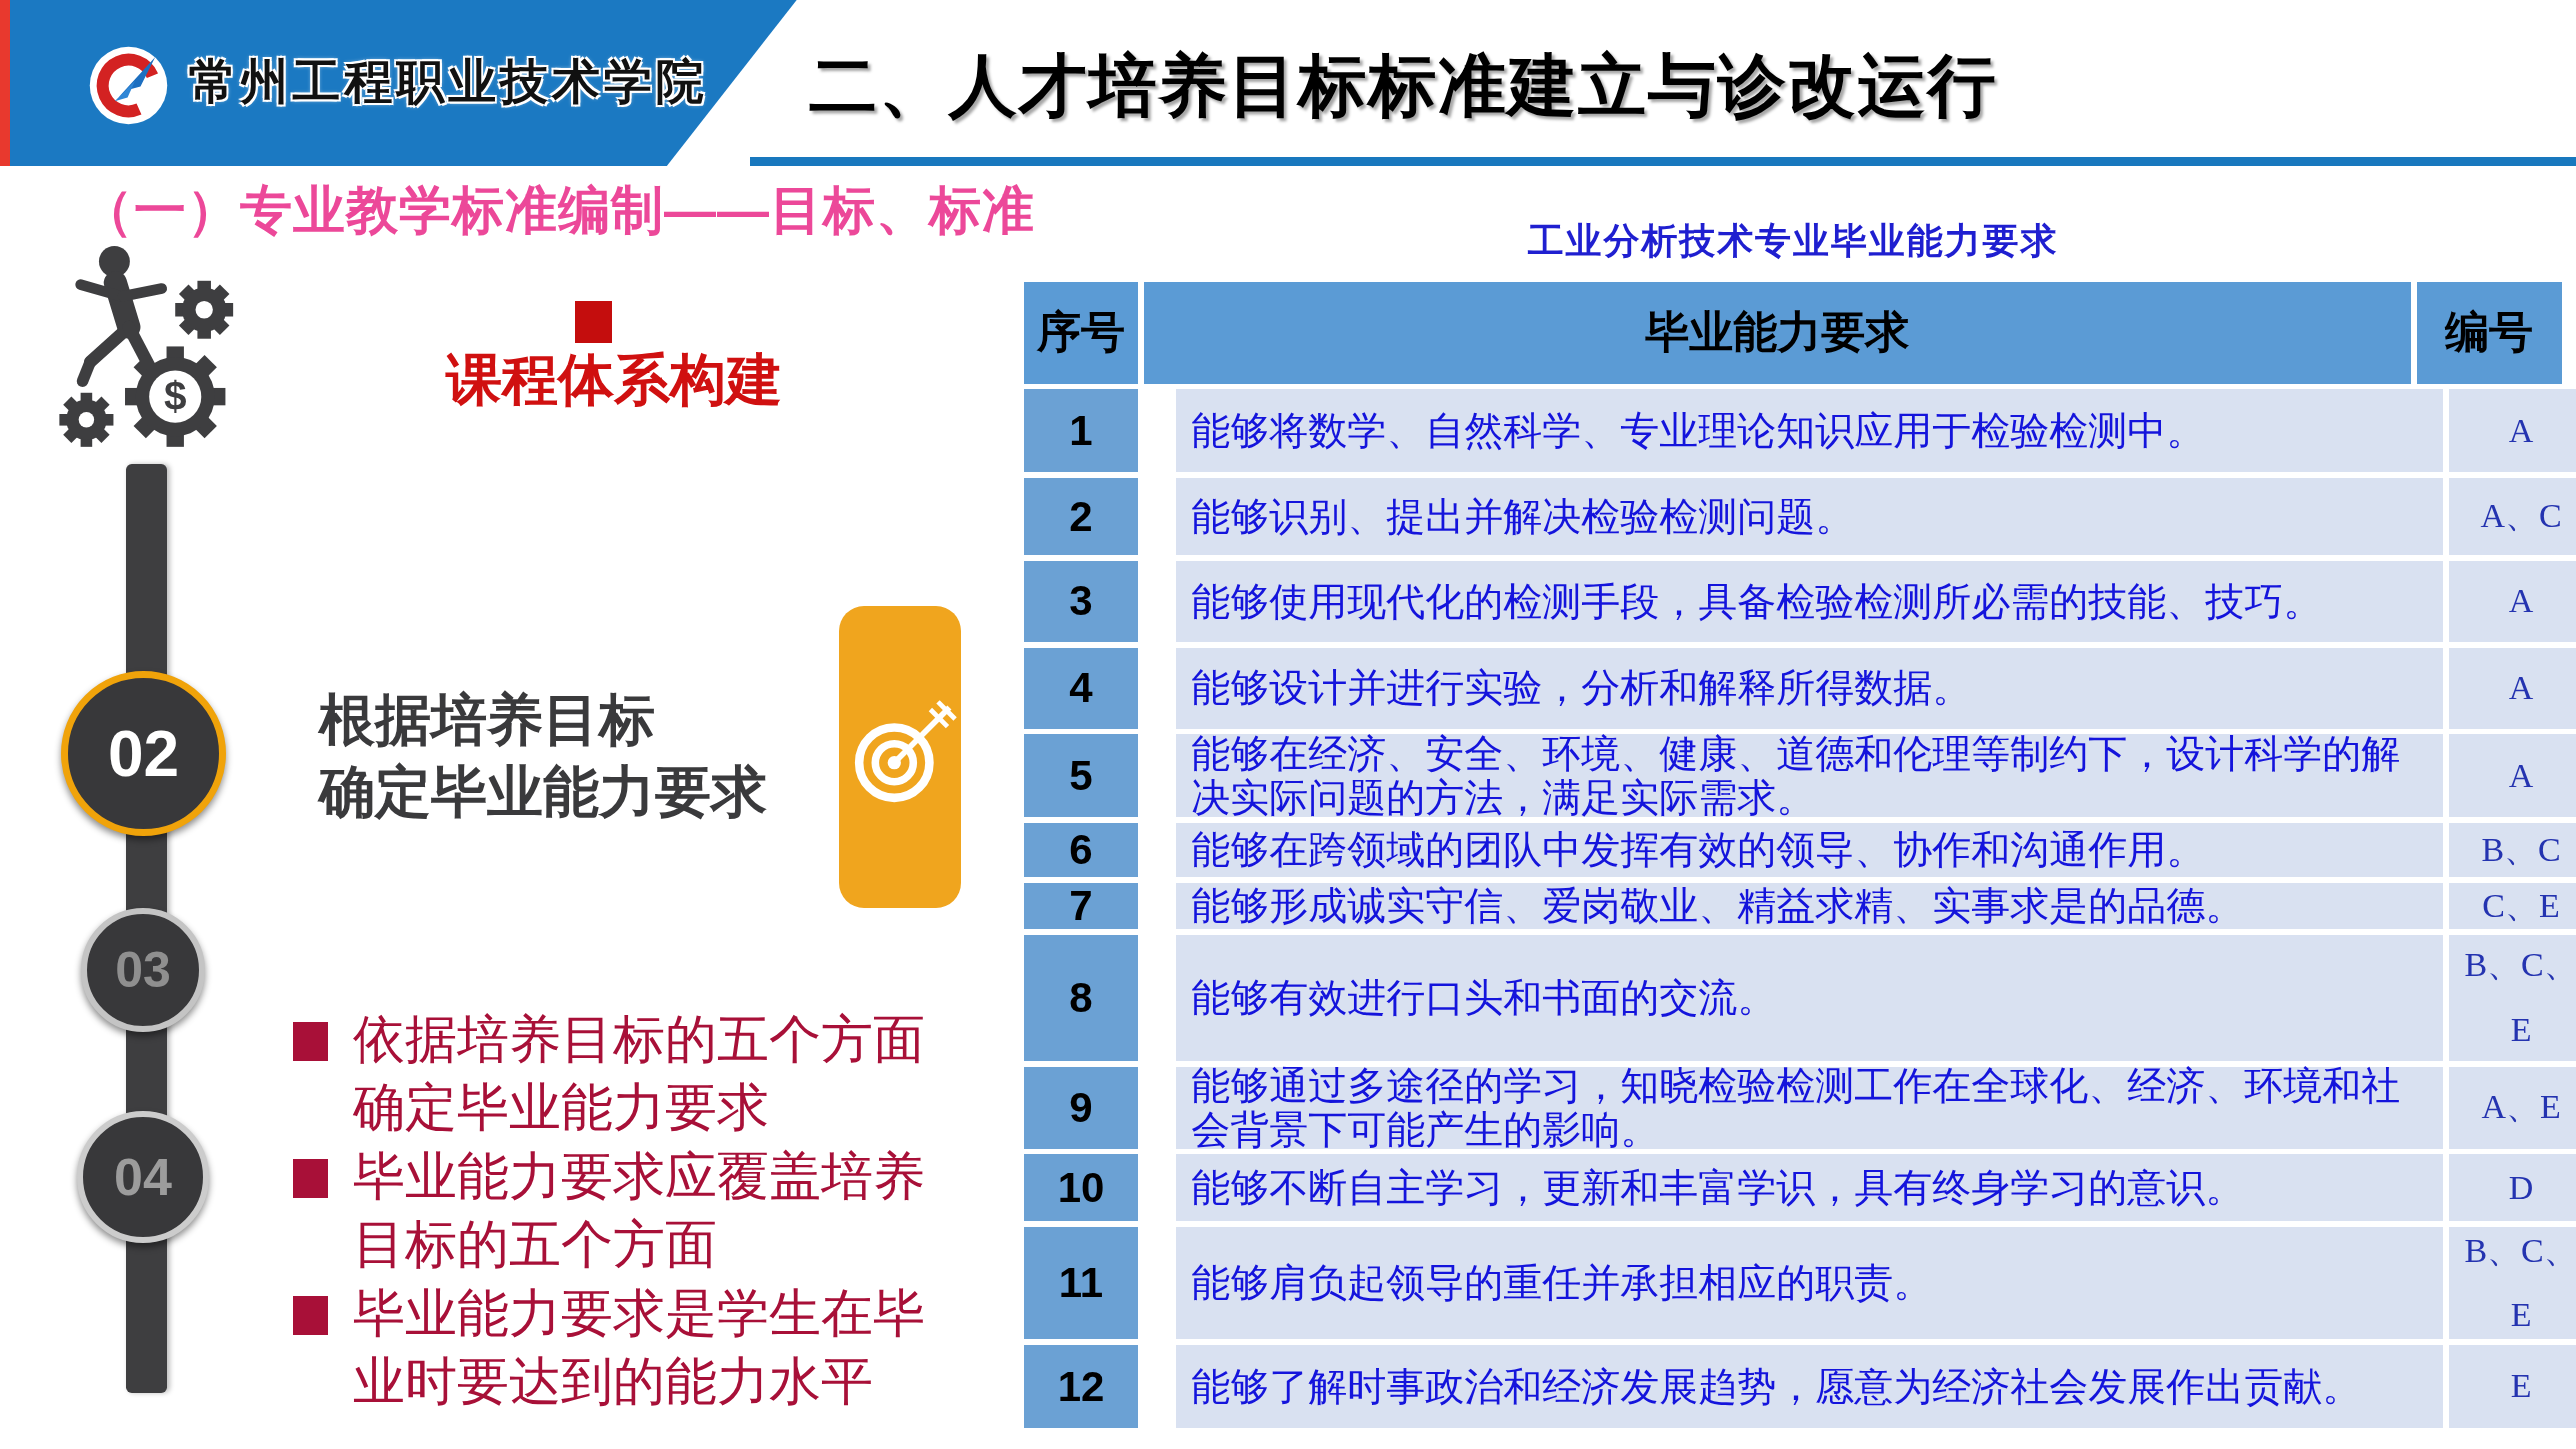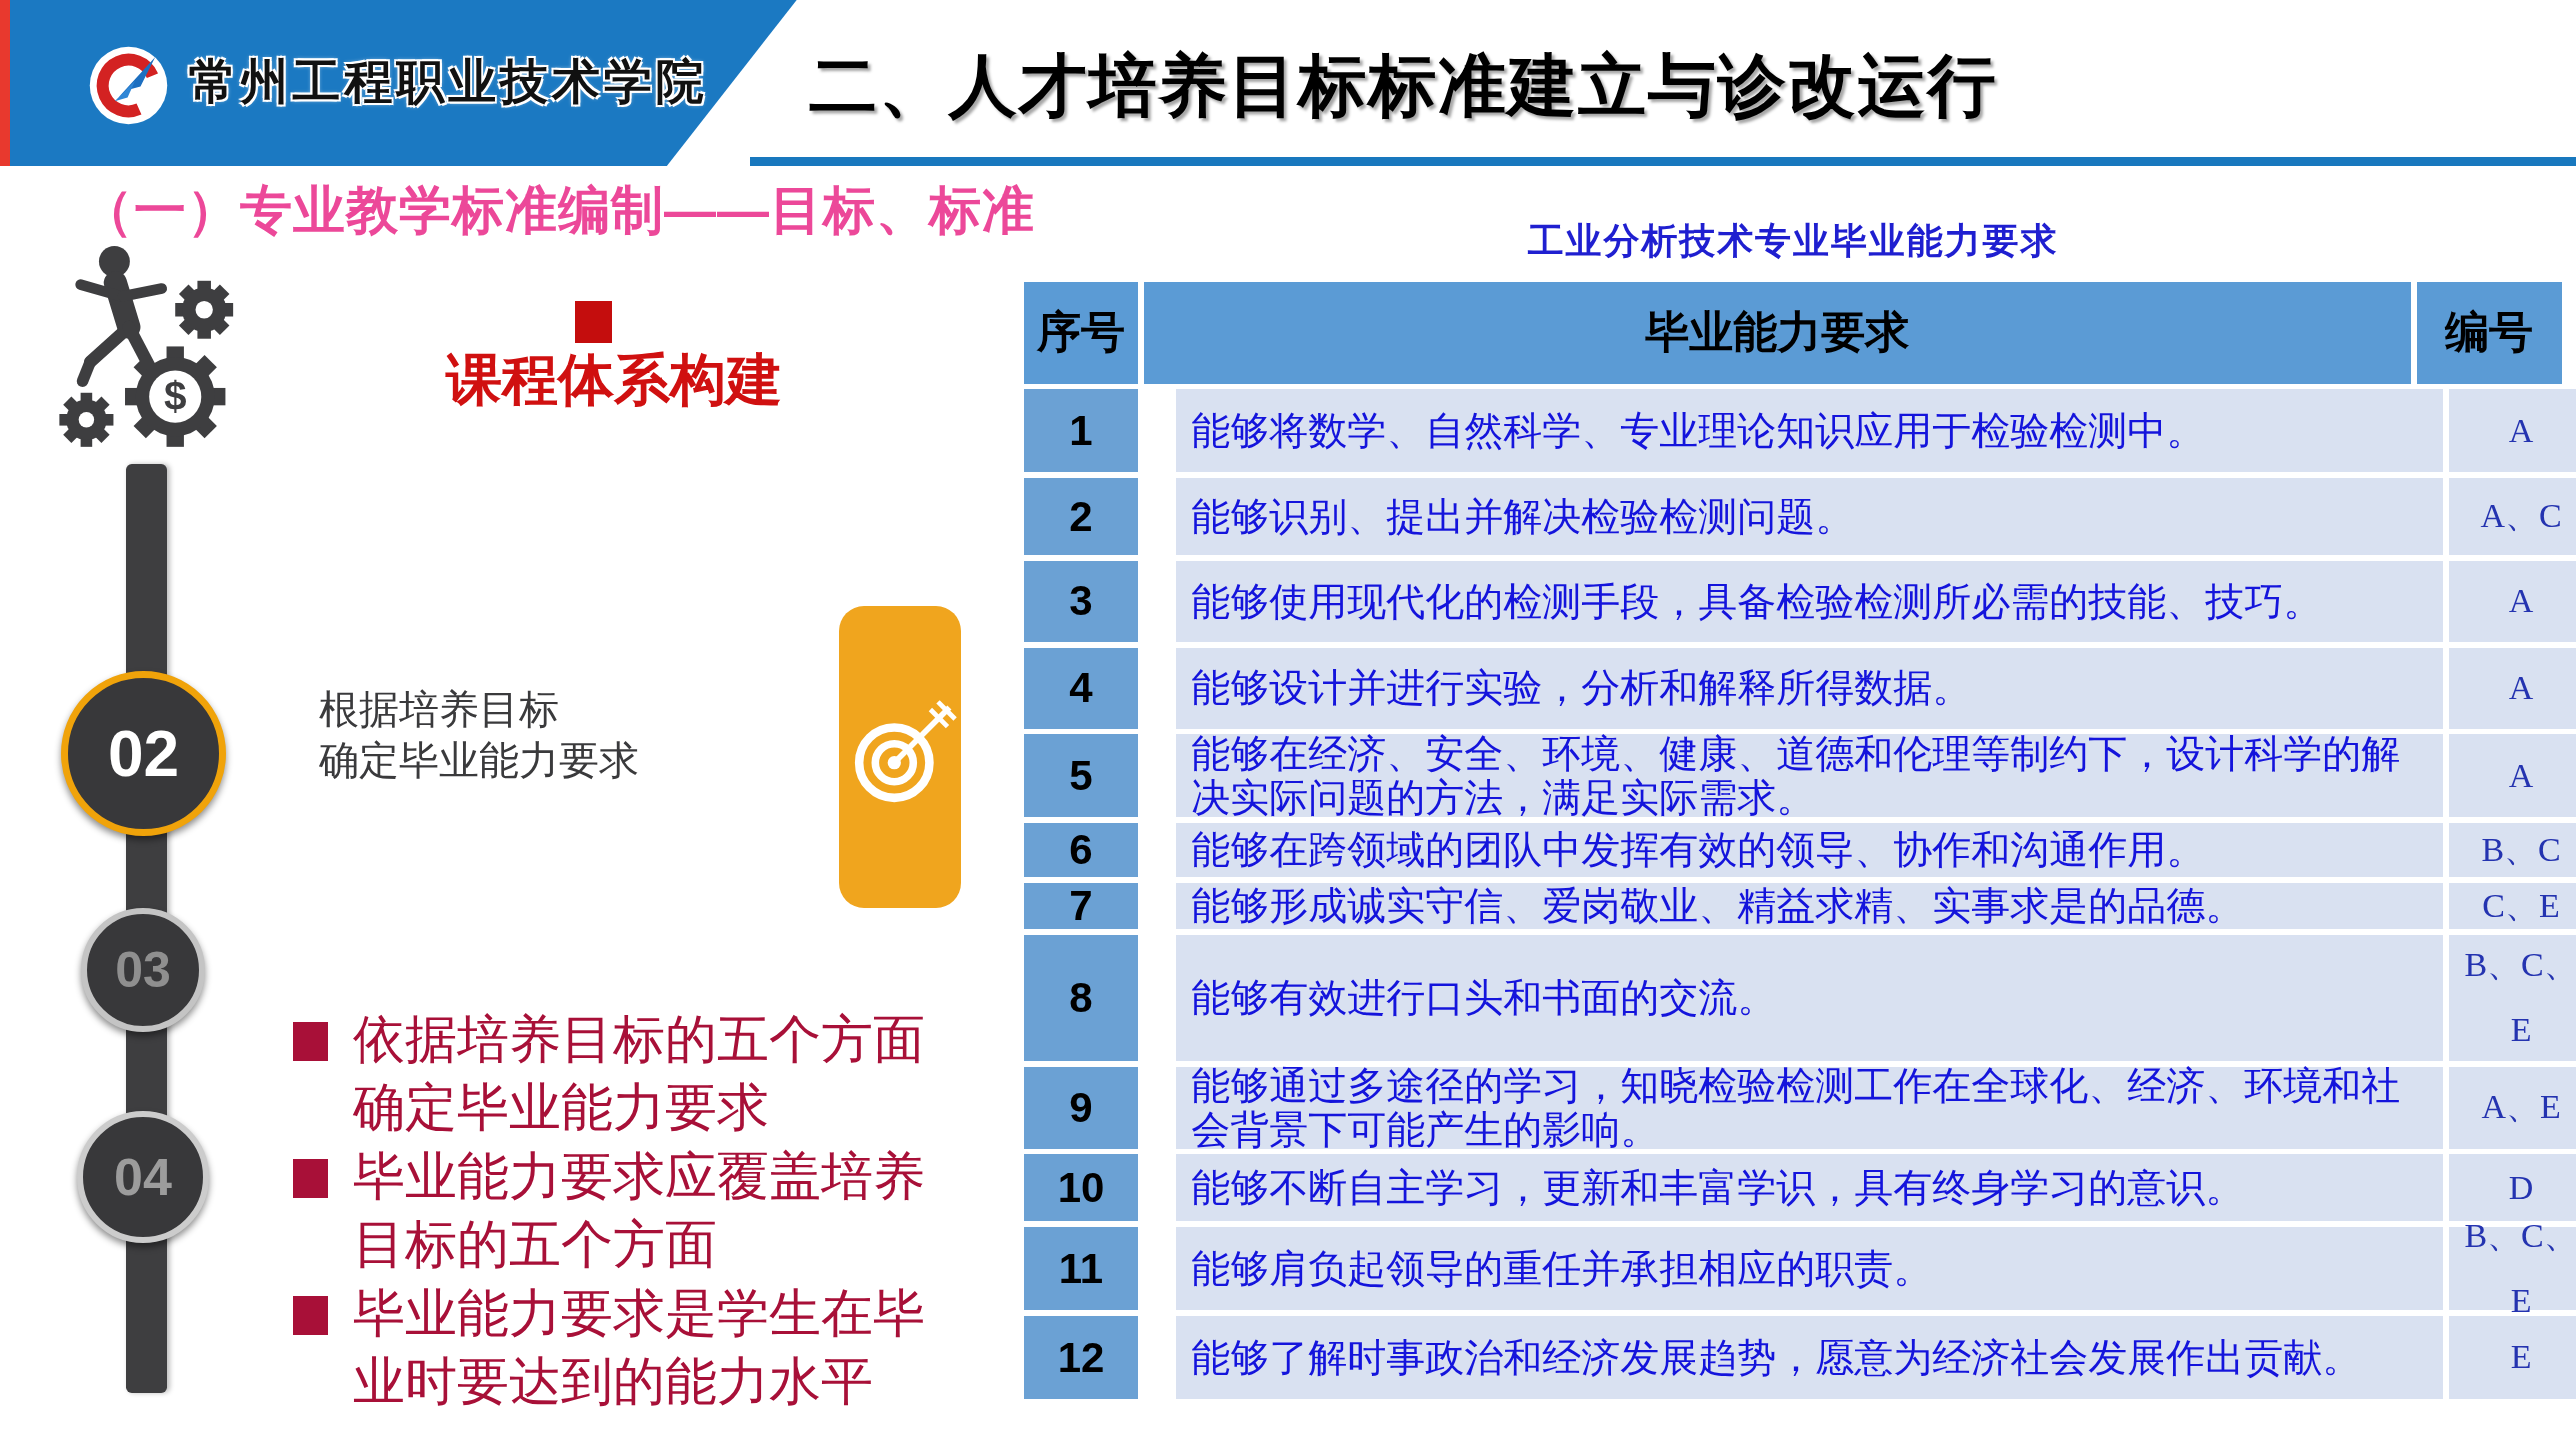--- a/index.html
+++ b/index.html
@@ -40,21 +40,21 @@
     border-radius:5.8px;box-shadow:2.9px 0 4.8px rgba(0,0,0,.25);
   }
   .tl-circle{
     position:absolute;border-radius:50%;background:#38383A;display:flex;align-items:center;justify-content:center;
     box-shadow:0 3.9px 7.7px rgba(0,0,0,.45);font-weight:bold;
   }
   .c02{left:61px;top:671px;width:151px;height:151px;border:7.7px solid #F0A30A;font-size:64px;color:#fff;}
   .c03{left:81px;top:908px;width:112px;height:112px;border:6.8px solid #C4C4C4;font-size:50px;color:#8F8F8F;}
   .c04{left:77px;top:1111px;width:120px;height:120px;border:6.8px solid #CCCCCC;font-size:52px;color:#9C9C9C;}
   
-  .goal-text{position:absolute;left:319px;top:684px;font-size:40px;font-weight:normal;color:#3A3A3C;line-height:1.28;}
+  .goal-text{position:absolute;left:319px;top:684px;font-size:56px;font-weight:bold;color:#3A3A3C;line-height:1.28;}
   .orange-box{
     position:absolute;left:839px;top:606px;width:122px;height:302px;background:#F0A51E;border-radius:25px;
     display:flex;align-items:center;justify-content:center;
   }
   .target-icon{width:114px;height:114px;}
   .notes{position:absolute;left:293px;top:1006px;width:676px;}
   .note{position:relative;padding-left:60px;font-size:52px;font-weight:normal;color:#A81038;line-height:1.3;margin-bottom:1.9px;}
   .note-bullet{position:absolute;left:0;top:15.5px;width:35px;height:39px;background:#A81038;}
   
   .table-wrap{position:absolute;left:1024px;top:217px;width:1538px;}
@@ -250,21 +250,21 @@
     <div class="cell c-req col-req">能够通过多途径的学习，知晓检验检测工作在全球化、经济、环境和社会背景下可能产生的影响。</div>
     <div class="cell c-code col-code">A、E</div>
   </div>
 
   <div class="t-row" style="height: 67px;">
     <div class="cell c-no col-no">10</div>
     <div class="cell c-req col-req">能够不断自主学习，更新和丰富学识，具有终身学习的意识。</div>
     <div class="cell c-code col-code">D</div>
   </div>
 
-  <div class="t-row" style="height: 83px;">
+  <div class="t-row" style="height: 112px;">
     <div class="cell c-no col-no">11</div>
     <div class="cell c-req col-req">能够肩负起领导的重任并承担相应的职责。</div>
     <div class="cell c-code col-code">B、C、
 E</div>
   </div>
 
   <div class="t-row" style="height: 83px;">
     <div class="cell c-no col-no">12</div>
     <div class="cell c-req col-req">能够了解时事政治和经济发展趋势，愿意为经济社会发展作出贡献。</div>
     <div class="cell c-code col-code">E</div>

